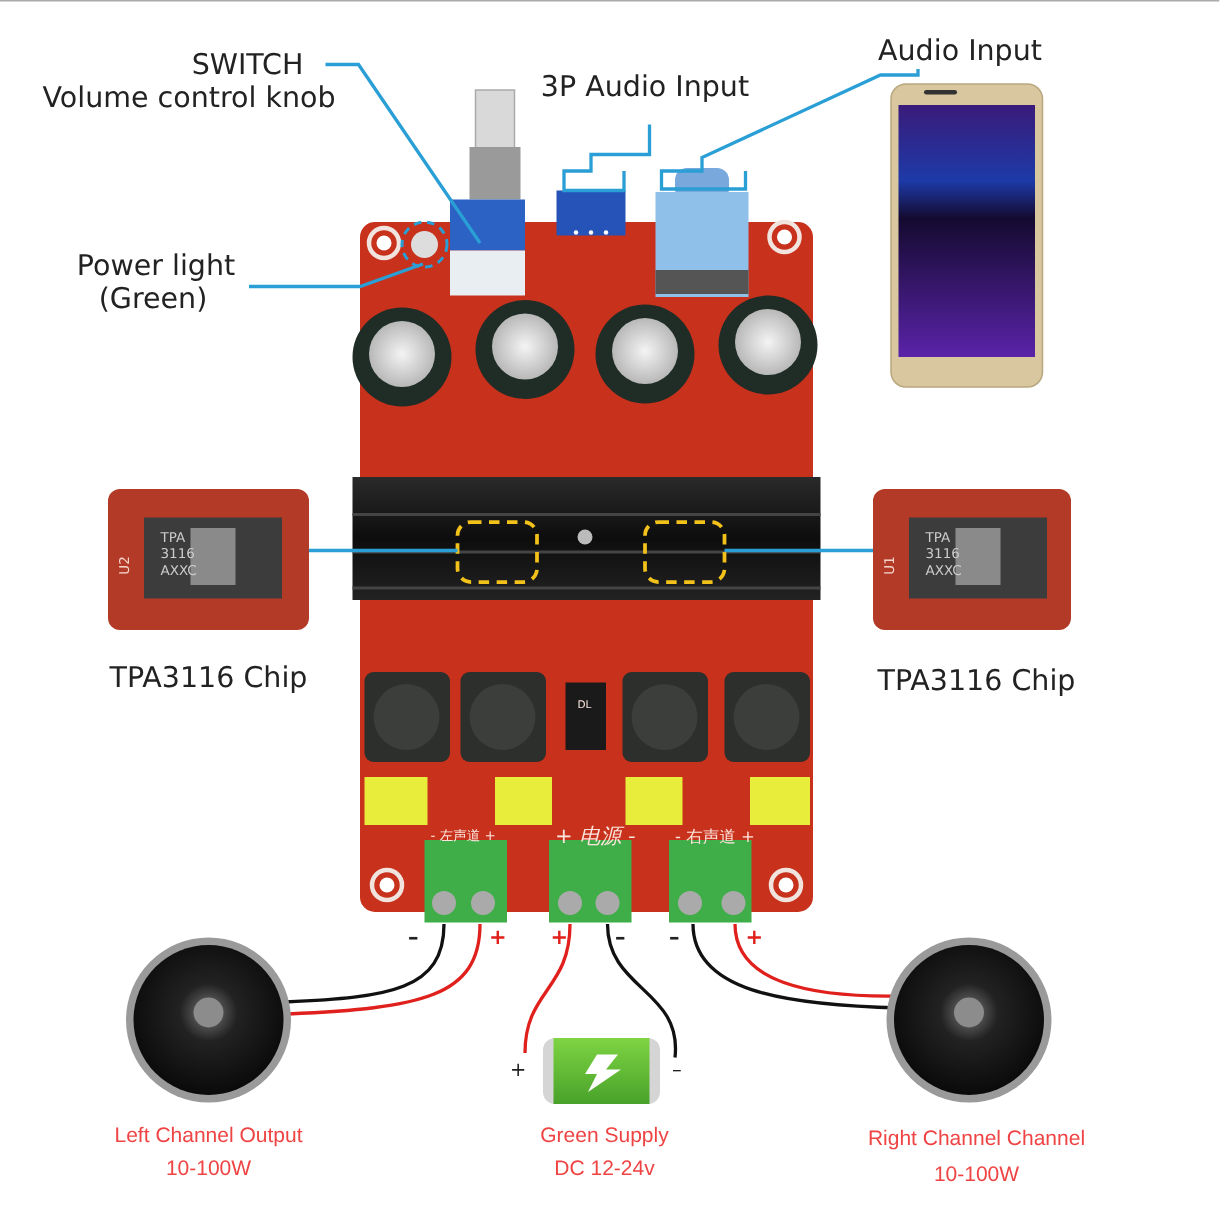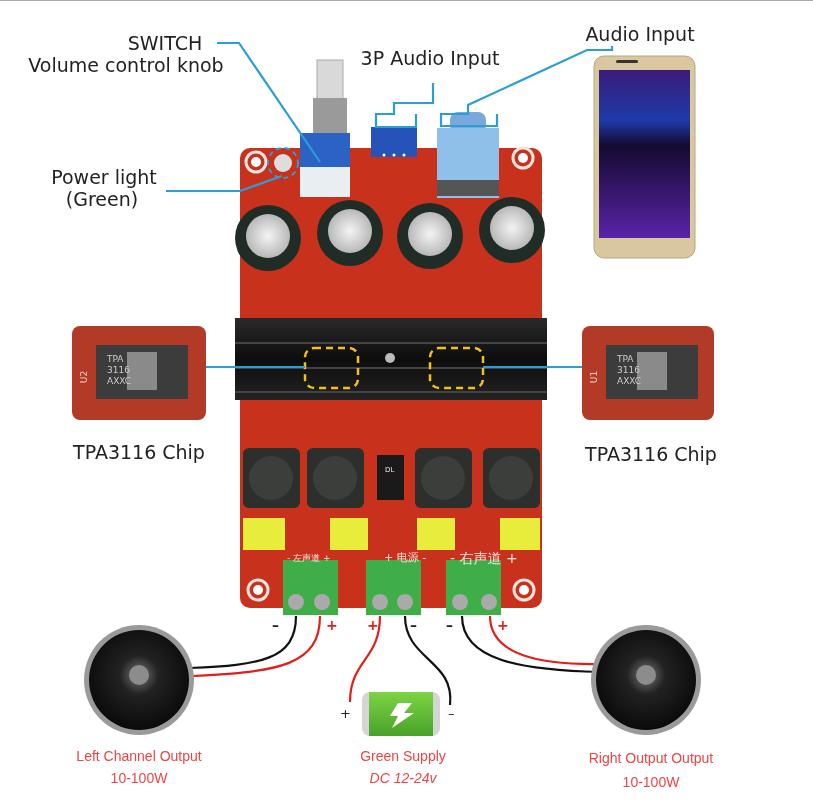--- a/index.html
+++ b/index.html
@@ -213,22 +213,22 @@
 <div class="lbl" style="left:350px;top:47px;width:160px;">3P Audio Input</div>
 <div class="lbl" style="left:580px;top:23px;width:120px;">Audio Input</div>
 <div class="lbl" style="left:42px;top:166px;width:124px;">Power light</div>
 <div class="lbl" style="left:42px;top:188px;width:120px;">(Green)</div>
 <div class="lbl" style="left:62px;top:441px;width:154px;">TPA3116 Chip</div>
 <div class="lbl" style="left:574px;top:443px;width:154px;">TPA3116 Chip</div>
 
 <div class="lbl2" style="left:24px;top:744px;width:230px;">Left Channel Output</div>
 <div class="lbl2" style="left:24px;top:766px;width:230px;">10-100W</div>
 <div class="lbl2" style="left:318px;top:744px;width:170px;">Green Supply</div>
-<div class="lbl2" style="left:318px;top:766px;width:170px;font-style:italic;">DC 12-24v</div>
-<div class="lbl2" style="left:536px;top:746px;width:230px;">Right Output Output</div>
+<div class="lbl2" style="left:318px;top:766px;width:170px;">DC 12-24v</div>
+<div class="lbl2" style="left:536px;top:746px;width:230px;">Right Channel Channel</div>
 <div class="lbl2" style="left:536px;top:770px;width:230px;">10-100W</div>
 
 <div class="lbl" style="left:272px;top:614px;font-size:14px;font-weight:bold;">–</div>
 <div class="lbl" style="left:326px;top:614px;font-size:14px;font-weight:bold;color:#e0201c;">+</div>
 <div class="lbl" style="left:367px;top:614px;font-size:14px;font-weight:bold;color:#e0201c;">+</div>
 <div class="lbl" style="left:410px;top:614px;font-size:14px;font-weight:bold;">–</div>
 <div class="lbl" style="left:446px;top:614px;font-size:14px;font-weight:bold;">–</div>
 <div class="lbl" style="left:497px;top:614px;font-size:14px;font-weight:bold;color:#e0201c;">+</div>
 <div class="lbl" style="left:340px;top:703px;font-size:13px;">+</div>
 <div class="lbl" style="left:448px;top:703px;font-size:13px;">–</div>
@@ -240,15 +240,15 @@
 </div>
 <div class="lbl" style="left:617px;top:354px;font-size:9px;line-height:11px;color:#ccc;text-align:left;">
   <div>TPA</div>
   <div>3116</div>
   <div>AXXC</div>
 </div>
 <div class="lbl" style="left:78px;top:366px;font-size:9px;color:#f3d4cc;transform:rotate(-90deg);">U2</div>
 <div class="lbl" style="left:588px;top:366px;font-size:9px;color:#f3d4cc;transform:rotate(-90deg);">U1</div>
 
 <div class="lbl" style="left:287px;top:547px;font-size:9px;color:#fbe4dc;">- 左声道 +</div>
-<div class="lbl" style="left:384px;top:547px;font-size:11px;color:#fbe4dc;">+ 电源 -</div>
-<div class="lbl" style="left:450px;top:547px;font-size:14px;color:#fbe4dc;">- 右声道 +</div>
+<div class="lbl" style="left:370px;top:547px;font-size:14px;color:#fbe4dc;font-style:italic;">+ 电源 -</div>
+<div class="lbl" style="left:450px;top:547px;font-size:11px;color:#fbe4dc;">- 右声道 +</div>
 <div class="lbl" style="left:385px;top:459px;font-size:7px;color:#fbe4dc;">DL</div>
 
 </body></html>

